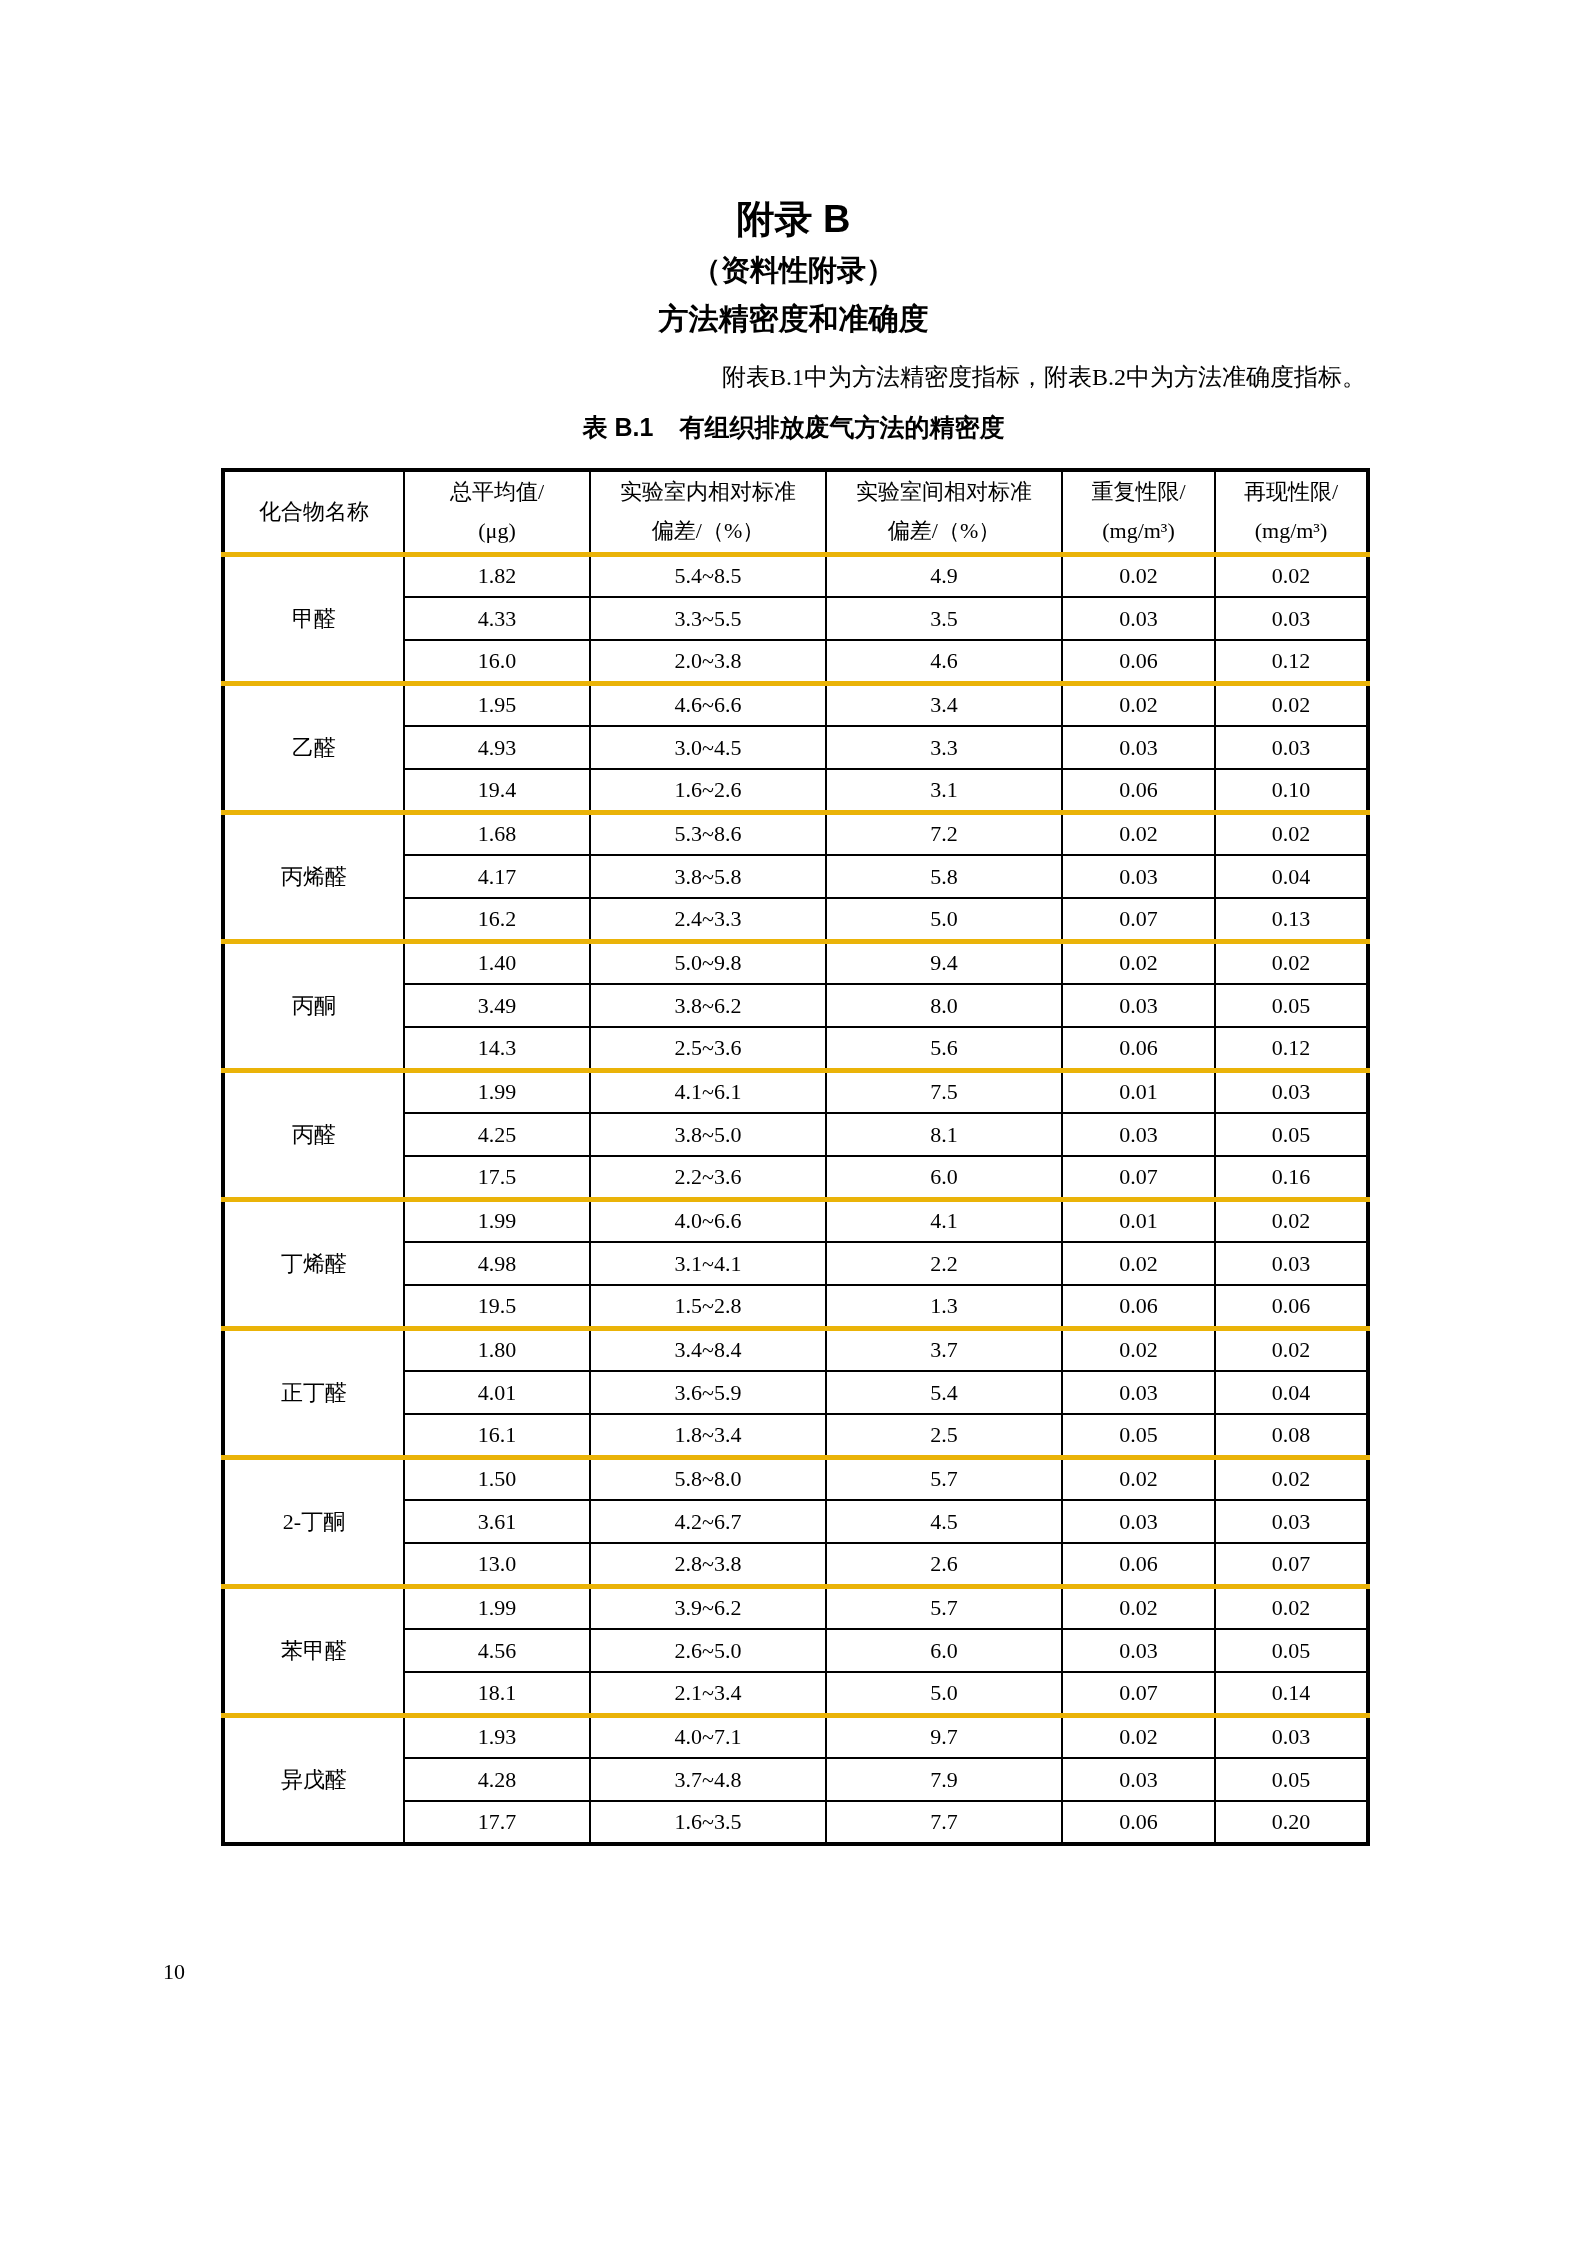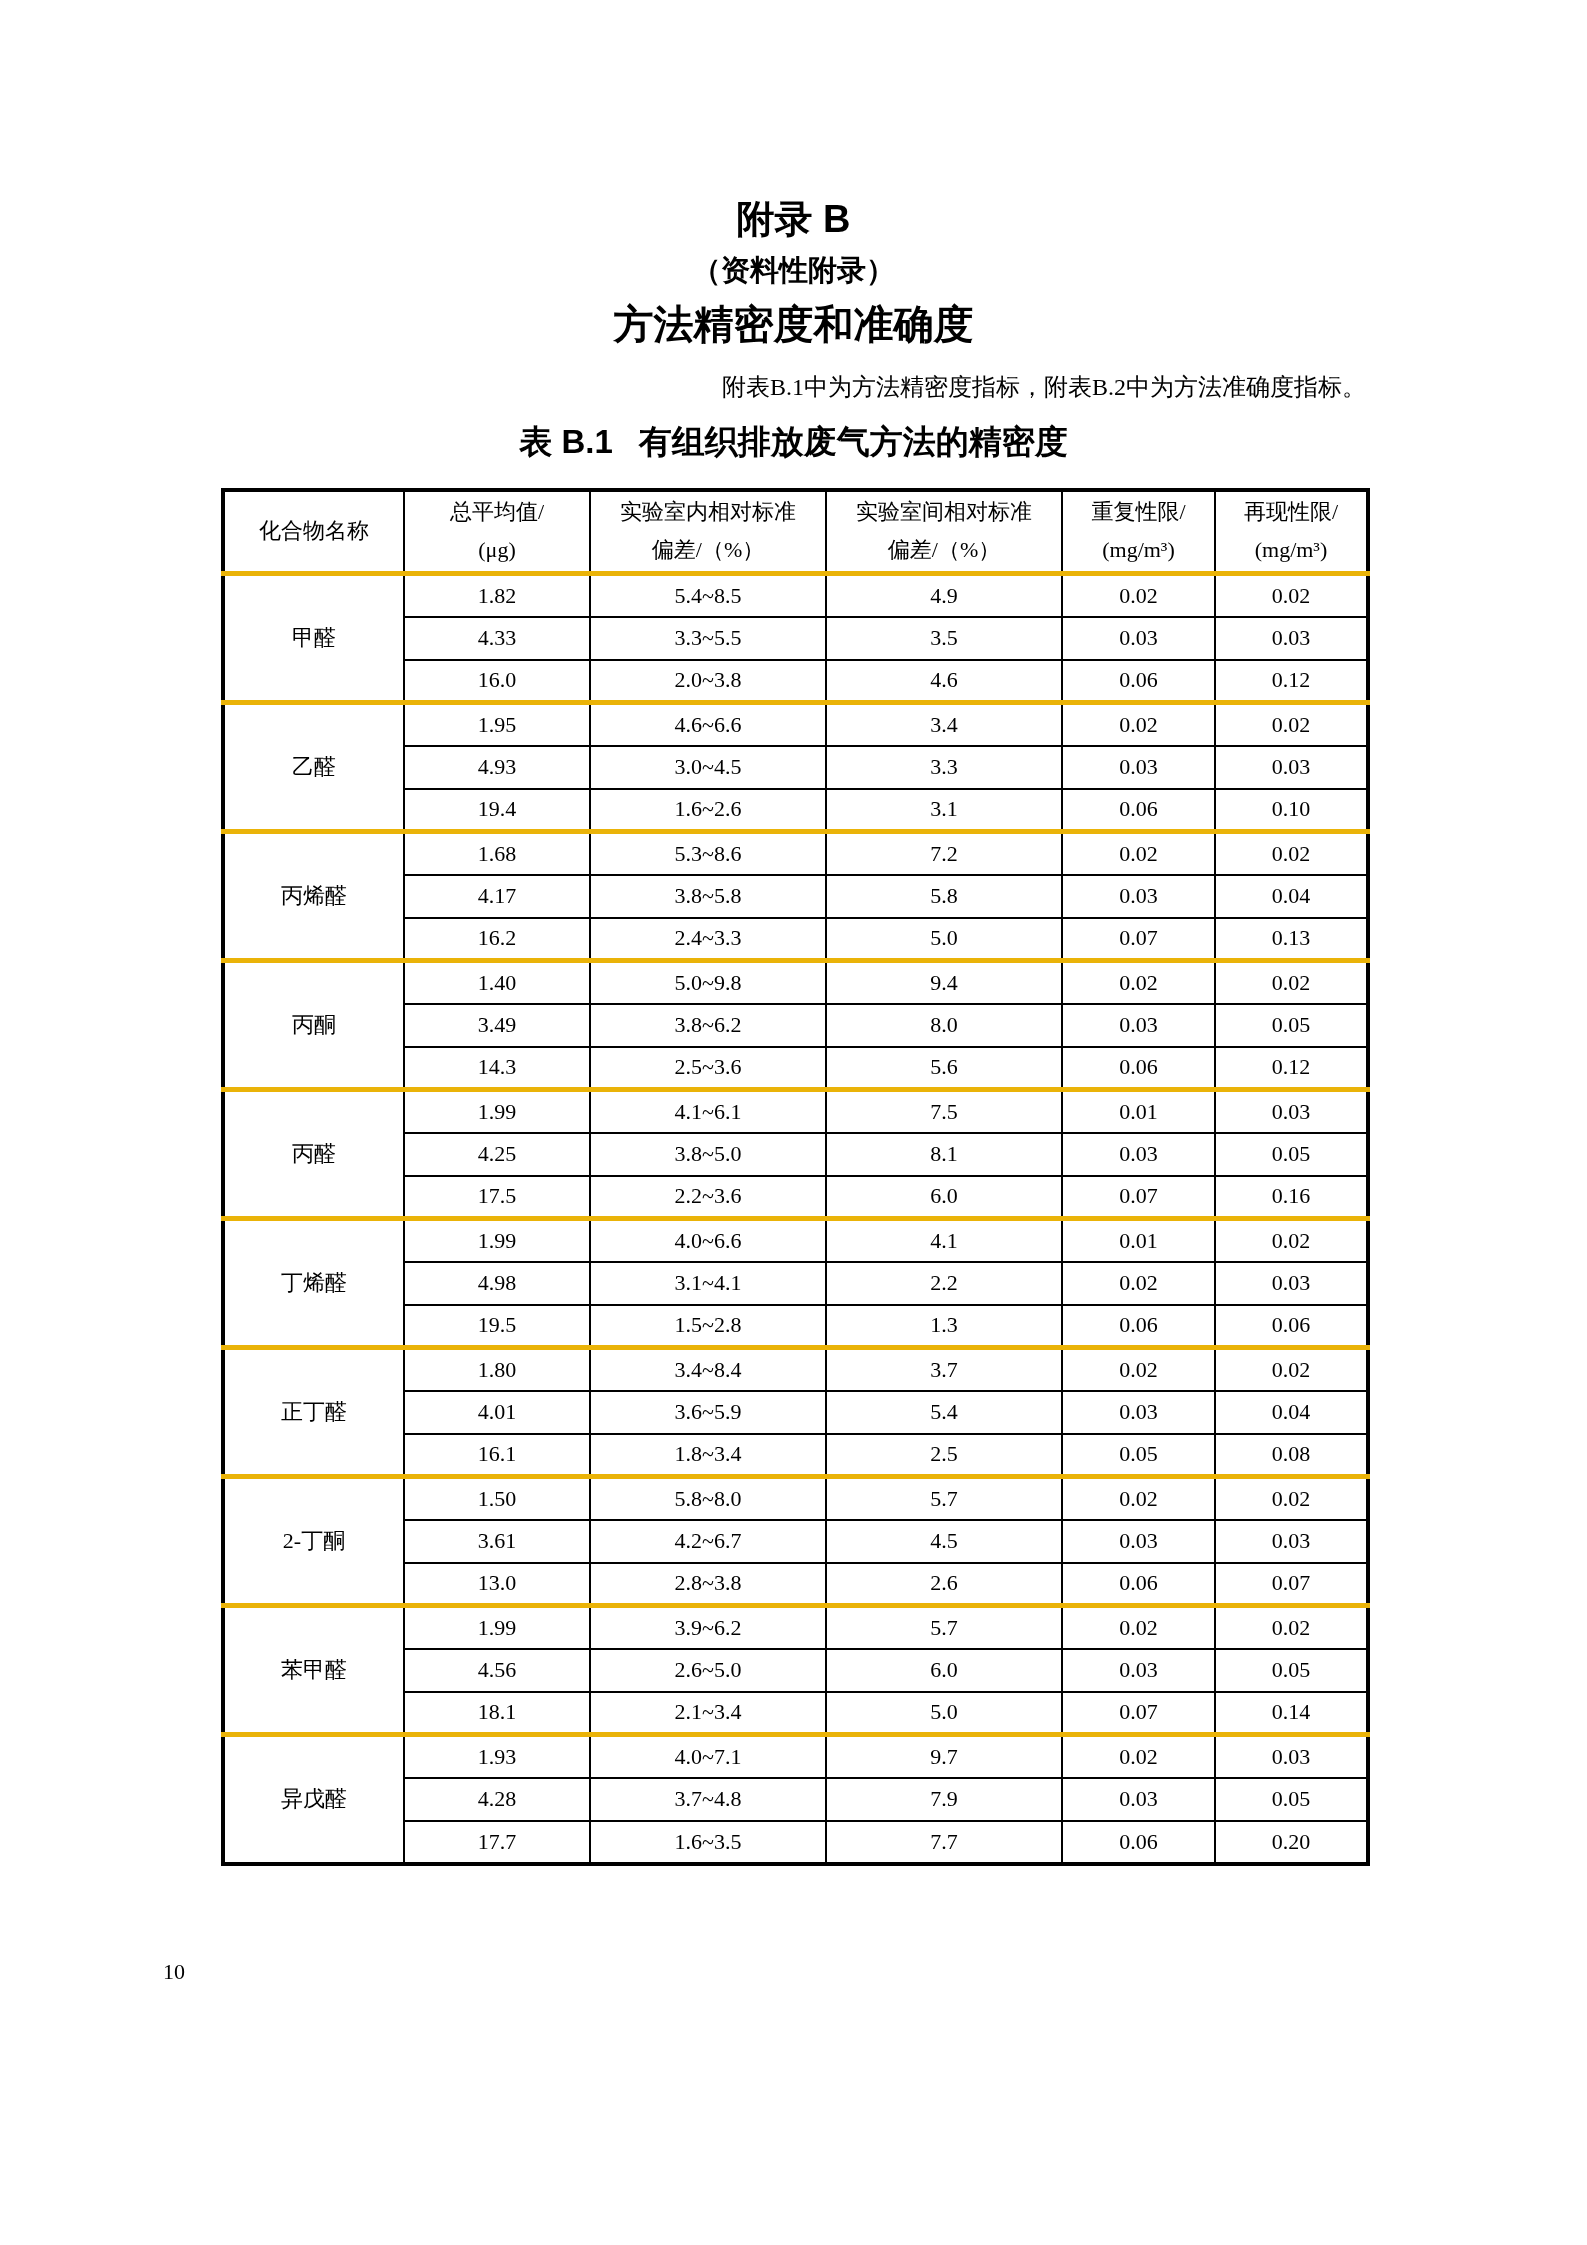--- a/index.html
+++ b/index.html
@@ -31,36 +31,36 @@
   .appendix-subtitle {
     font-family: "Liberation Sans", sans-serif;
     font-weight: bold;
     font-size: 29px;
     line-height: 1;
     margin: 0 0 19px 0;
   }
   .appendix-heading {
     font-family: "Liberation Sans", sans-serif;
     font-weight: bold;
-    font-size: 40px;
+    font-size: 30px;
     line-height: 1;
     margin: 0;
   }
   .intro {
     margin: 28px 0 0 0;
     font-size: 24px;
     line-height: 1.25;
     text-align: right;
     text-indent: 2em;
   }
   .table-caption {
     margin-top: 20px;
     font-family: "Liberation Sans", sans-serif;
     font-weight: bold;
-    font-size: 33px;
+    font-size: 25px;
     line-height: 1.2;
   }
   .table-caption .cap-label { margin-right: 26px; }
   table.precision {
     margin-top: 26px;
     width: 1145px;
     table-layout: fixed;
     border-collapse: collapse;
     border: 4px solid #000;
     padding-left: 33px;

